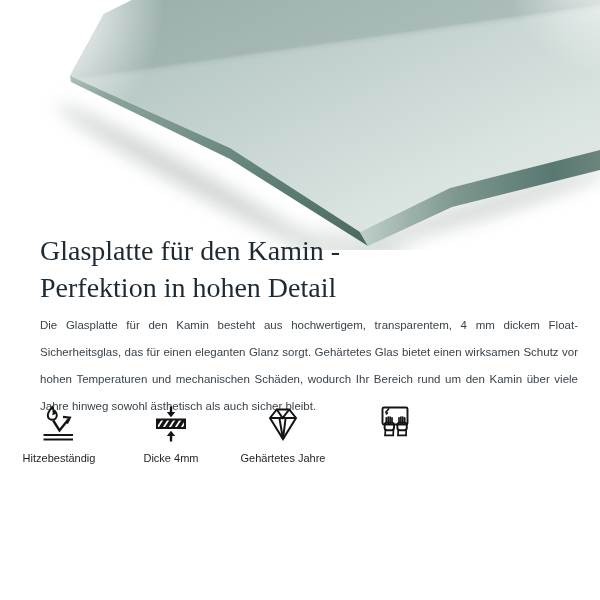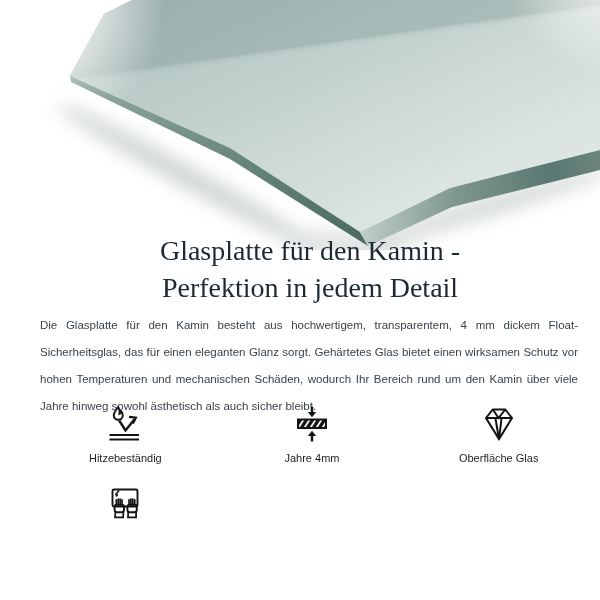--- a/index.html
+++ b/index.html
@@ -32,31 +32,31 @@
   .shadow-left{left:62px;top:96px;width:300px;height:20px;background:rgba(104,124,117,0.34);
     filter:blur(9px);transform:rotate(29deg);transform-origin:left top;}
   .shadow-right{left:362px;top:236px;width:256px;height:18px;background:rgba(108,127,120,0.32);
     filter:blur(9px);transform:rotate(-17deg);transform-origin:left top;}
   .shadow-corner{left:300px;top:236px;width:110px;height:26px;background:rgba(120,140,132,0.30);
     filter:blur(12px);transform:rotate(8deg);}
   
   .title{
     position:absolute;left:40px;top:232px;width:540px;
     font-family:"Liberation Serif",serif;font-weight:400;
-    font-size:28px;line-height:37px;color:var(--title-color,#1d2a33);text-align:center;
+    font-size:28px;line-height:37px;color:var(--title-color,#1d2a33);
   }
   .intro{
     position:absolute;left:40px;top:312px;width:538px;
     font-size:11.5px;line-height:27px;color:var(--text-color,#39434b);
     text-align:justify;
   }
   
   .features{
-    position:absolute;left:32px;top:404px;width:560px;
-    display:grid;grid-template-columns:1fr 1fr 1fr;grid-auto-rows:76px;row-gap:6px;
+    position:absolute;left:3px;top:404px;width:560px;
+    display:grid;grid-template-columns:1fr 1fr 1fr 1fr 1fr;grid-auto-rows:76px;row-gap:6px;
   }
   .feature{display:flex;flex-direction:column;align-items:center;justify-content:flex-start;gap:8px;}
   .flabel{font-size:11px;color:#1f1f1f;white-space:nowrap;}
   .ic{display:block;}
   .ic line,.ic path,.ic rect,.ic polyline,.ic polygon{
     stroke:var(--icon-color,#141414);fill:none;stroke-width:2;
   }
   .ic .fill{fill:var(--icon-color,#141414);stroke:none;}
   .ic .thin{stroke-width:1.7;stroke-linecap:round;}
   .ic .bold{stroke-width:3.3;}
@@ -70,21 +70,21 @@
     <div class="shadow shadow-left"></div>
     <div class="shadow shadow-right"></div>
     <div class="shadow shadow-corner"></div>
     <div class="glass-surface"></div>
     <div class="glass-edge-left"></div>
     <div class="glass-edge-right"></div>
   </div>
 
   <div class="title">
     <div>Glasplatte für den Kamin -</div>
-    <div>Perfektion in jedem Detail</div>
+    <div>Perfektion in hohen Detail</div>
   </div>
 
   <div class="intro">Die Glasplatte für den Kamin besteht aus hochwertigem, transparentem, 4 mm dickem Float-Sicherheitsglas, das für einen eleganten Glanz sorgt. Gehärtetes Glas bietet einen wirksamen Schutz vor hohen Temperatu­ren und mechanischen Schäden, wodurch Ihr Bereich rund um den Kamin über viele Jahre hinweg sowohl ästhetisch als auch sicher bleibt.</div>
 
   <div class="features">
 
     <div class="feature">
       <svg class="ic" width="40" height="40" viewBox="0 0 40 40">
         <line x1="4.5" y1="31" x2="34" y2="31"></line>
         <line x1="4.5" y1="35.5" x2="34" y2="35.5"></line>
@@ -109,33 +109,33 @@
           <line class="bold" x1="14" y1="26" x2="22" y2="13.5"></line>
           <line class="bold" x1="20" y1="26" x2="28" y2="13.5"></line>
           <line class="bold" x1="26" y1="26" x2="34" y2="13.5"></line>
           <line class="bold" x1="32" y1="26" x2="40" y2="13.5"></line>
         </g>
         <line x1="20" y1="2.5" x2="20" y2="8.5" style="stroke-width:2.4"></line>
         <polygon class="fill" points="15.8,8 24.2,8 20,13.2"></polygon>
         <line x1="20" y1="37.5" x2="20" y2="31.5" style="stroke-width:2.4"></line>
         <polygon class="fill" points="15.8,32 24.2,32 20,26.8"></polygon>
       </svg>
-      <div class="flabel">Jahre 4mm</div>
+      <div class="flabel">Dicke 4mm</div>
     </div>
 
 
     <div class="feature">
       <svg class="ic" width="40" height="40" viewBox="0 0 40 40">
         <path d="M7,14 L13.8,5.5 L26.2,5.5 L33,14 L20,35 Z"></path>
         <line x1="7" y1="14" x2="33" y2="14"></line>
         <polyline points="13.8,5.5 19.6,14 26.2,5.5"></polyline>
         <line x1="16.4" y1="14" x2="20" y2="35"></line>
         <line x1="22.6" y1="14" x2="20" y2="35"></line>
       </svg>
-      <div class="flabel">Oberfläche Glas</div>
+      <div class="flabel">Gehärtetes Jahre</div>
     </div>
 
 
     <div class="feature">
       <svg class="ic" width="40" height="40" viewBox="0 0 40 40">
         <rect x="7.5" y="3.5" width="25" height="17" rx="1.5" style="stroke-width:1.9"></rect>
         <line class="thin" x1="10.8" y1="8.2" x2="13.6" y2="5"></line>
         <line class="thin" x1="11.4" y1="9.9" x2="12.3" y2="8.9"></line>
 
         <line class="thin" x1="11.3" y1="13.8" x2="11.3" y2="19"></line>

